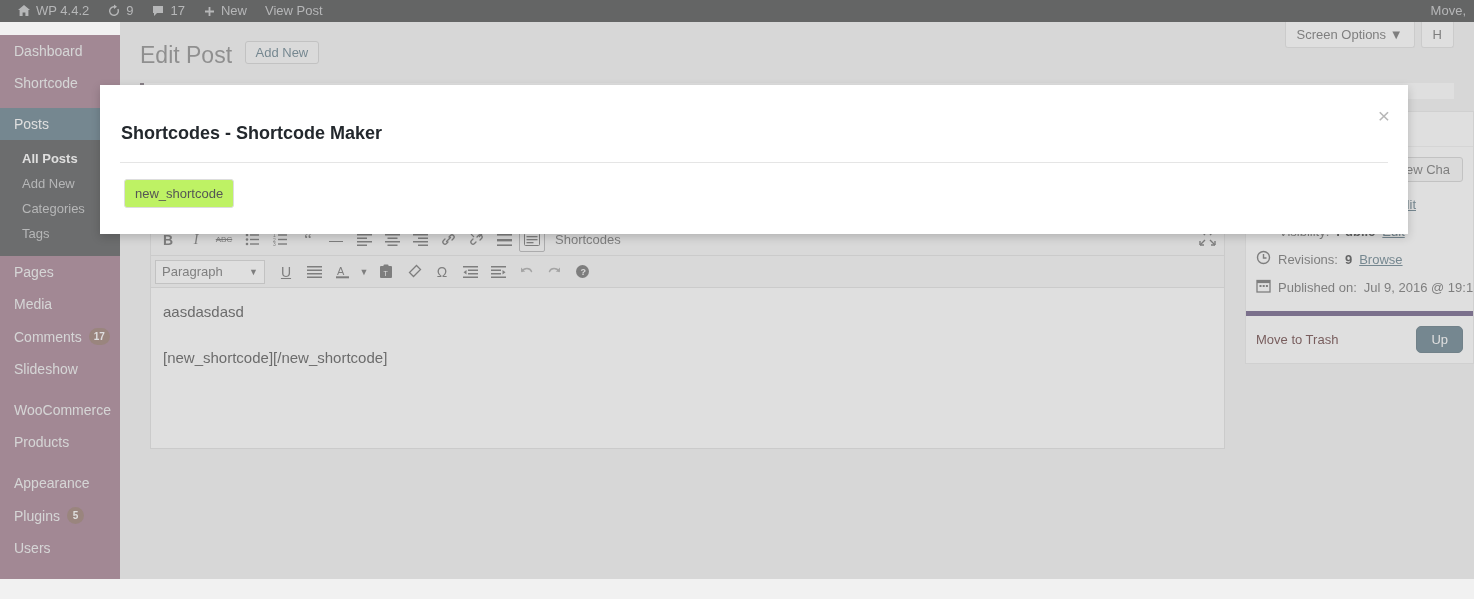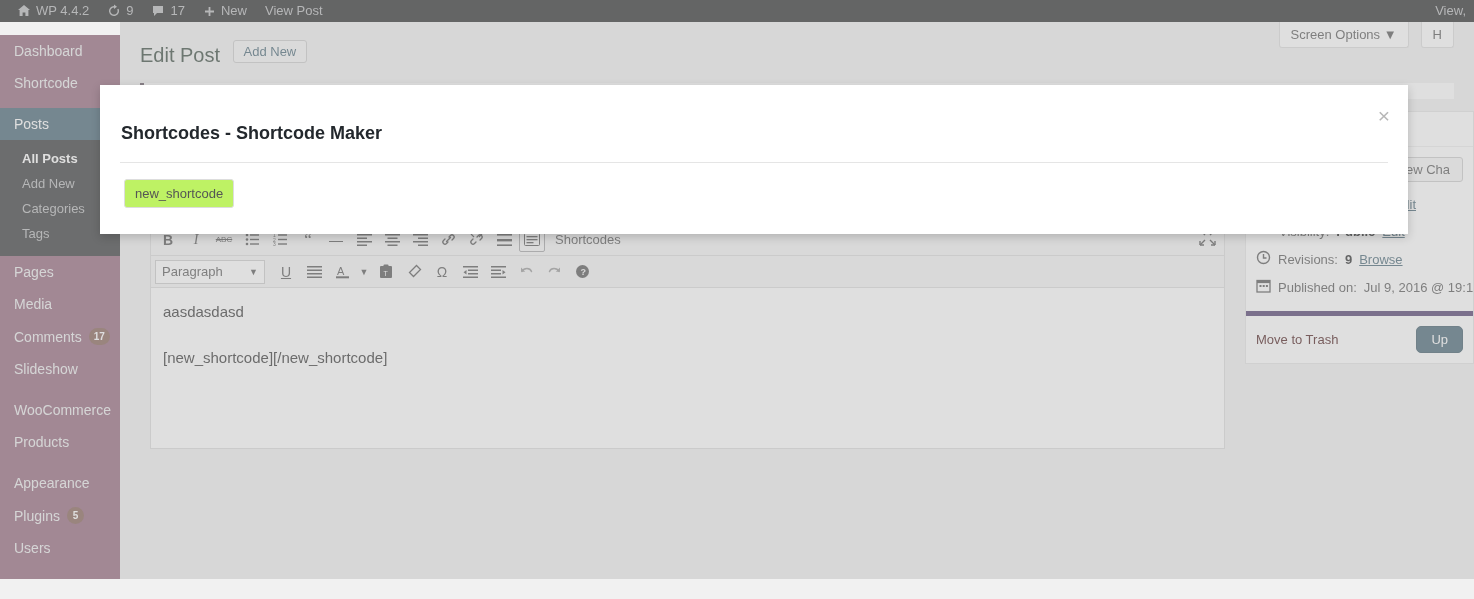--- a/index.html
+++ b/index.html
@@ -47,30 +47,30 @@
     display: inline-block; min-width: 17px; height: 17px; line-height: 17px;
     border-radius: 9px; background: #d54e21; color: #fff;
     font-size: 10px; text-align: center; padding: 0 5px; font-weight: bold;
   }
 
   
   .content { position: absolute; left: 120px; top: 22px; width: 1354px; height: 577px; background: #f1f1f1; }
   .wrap { padding: 10px 20px 0 20px; }
 
   .screen-meta {
-    position: absolute; right: 20px; top: 0px; display: flex; gap: 12px;
+    position: absolute; right: 20px; top: 0px; display: flex; gap: 6px;
   }
   .sm-btn {
     background: #fff; border: 1px solid #ddd; border-top: none;
     border-radius: 0 0 3px 3px; padding: 5px 11px;
     font-size: 13px; color: #555; white-space: nowrap;
   }
 
   h1.page-title {
-    font-size: 20px; font-weight: 400; color: #14532d;
+    font-size: 23px; font-weight: 400; color: #737373;
     padding: 9px 0 4px 0; display: inline-block; line-height: 29px;
   }
   .add-new {
     display: inline-block; vertical-align: 6px; margin-left: 8px;
     font-size: 13px; color: #0073aa; background: #f7f7f7;
     border: 1px solid #ccc; border-radius: 3px; padding: 3px 10px;
   }
 
   .notice {
     margin: 9px 0 0 0; background: #fff; border-left: 4px solid #7e4f7b;
@@ -221,21 +221,21 @@
                 <path d="M5.6 2h1.8v3.6H11v1.8H7.4V11H5.6V7.4H2V5.6h3.6z" fill="#b4b9be"></path>
               </svg>
           </span>
           <span>New</span>
         </div>
         <div class="ab-item">
           <span>View Post</span>
         </div>
       </div>
       <div class="ab-right">
-        <span>View,</span>
+        <span>Move,</span>
       </div>
     </div>
 
     <div class="sidebar">
       <div class="menu-item">
         <span>Dashboard</span>
       </div>
       <div class="menu-item">
         <span>Shortcode</span>
       </div>

